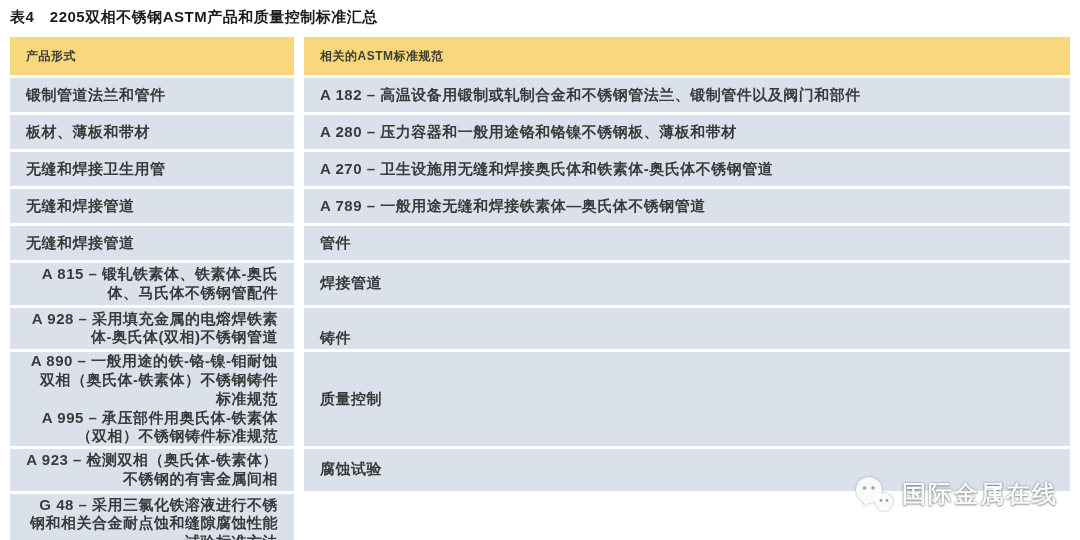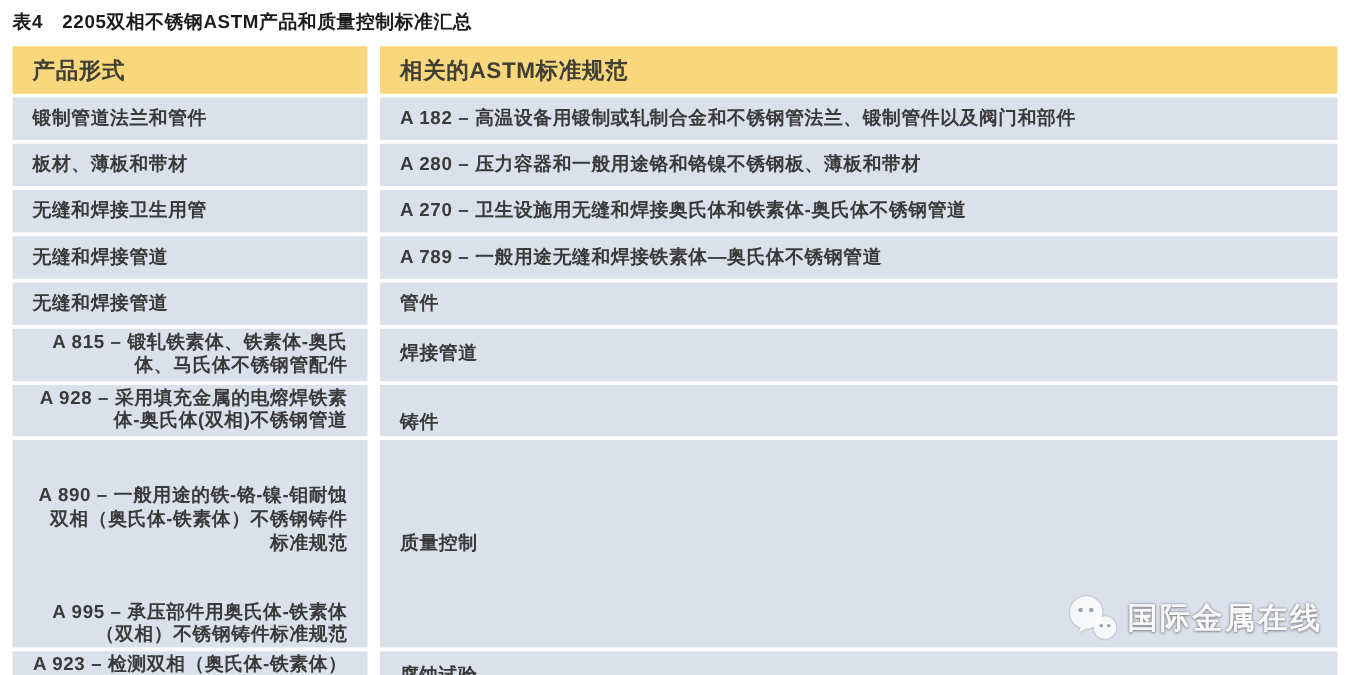--- a/index.html
+++ b/index.html
@@ -30,31 +30,31 @@
     padding:2px 16px;
     font-size:15px; font-weight:600; color:#3a3a3a;
     letter-spacing:0.5px;
     line-height:1.25;
   }
   .cell.hdr {
     background:#f8d77d;
     min-height:38px;
     font-weight:700;
     color:#3f3f33;
-    font-size:18px;
+    font-size:12px;
   }
   .cell.multi {
     flex-direction:column;
     align-items:flex-start;
     justify-content:center;
     padding-top:0; padding-bottom:0;
   }
   .cell.multi .line {
     min-height:35px;
-    display:flex; align-items:center;margin-top:36px;
+    display:flex; align-items:center;
   }
   .cell.top-align { align-items:flex-start; padding-top:21px; }
   .watermark {
     position:absolute; right:22px; bottom:28px;
     display:flex; align-items:center; gap:8px;
     pointer-events:none;
   }
   .watermark .wm-text {
     font-size:24px; font-weight:600; color:rgba(255,255,255,0.95);
     letter-spacing:2px;

